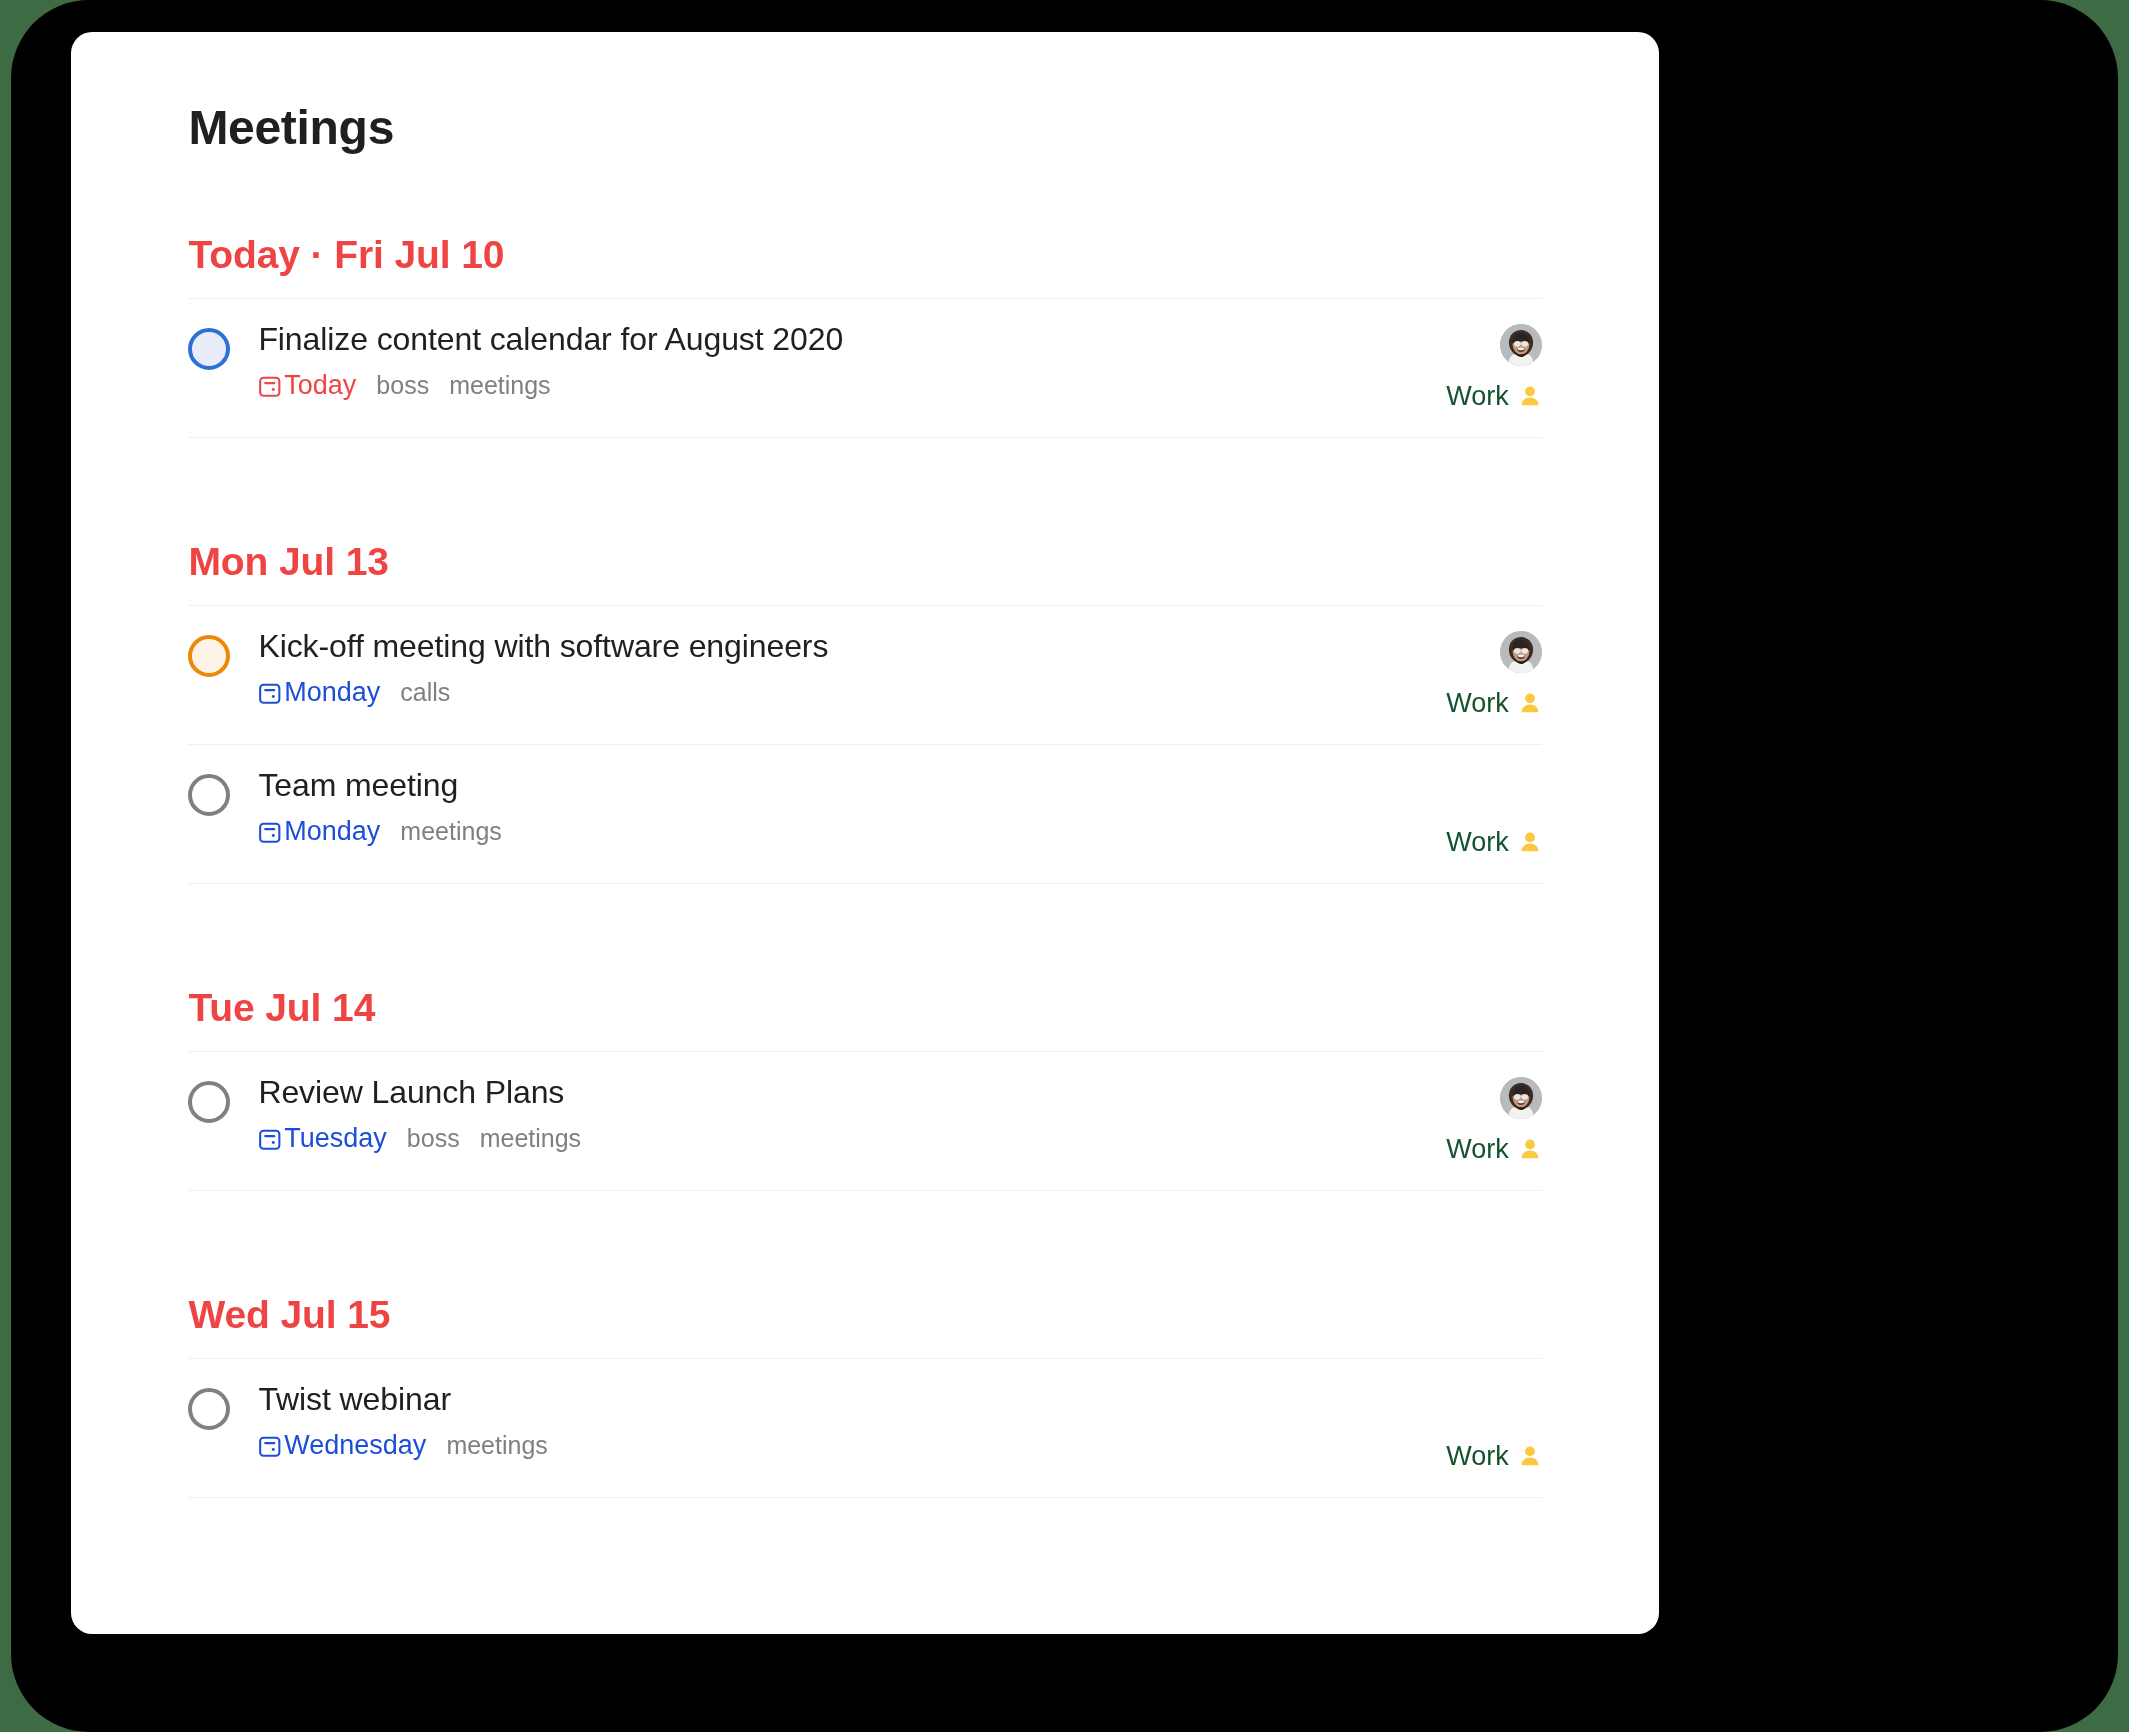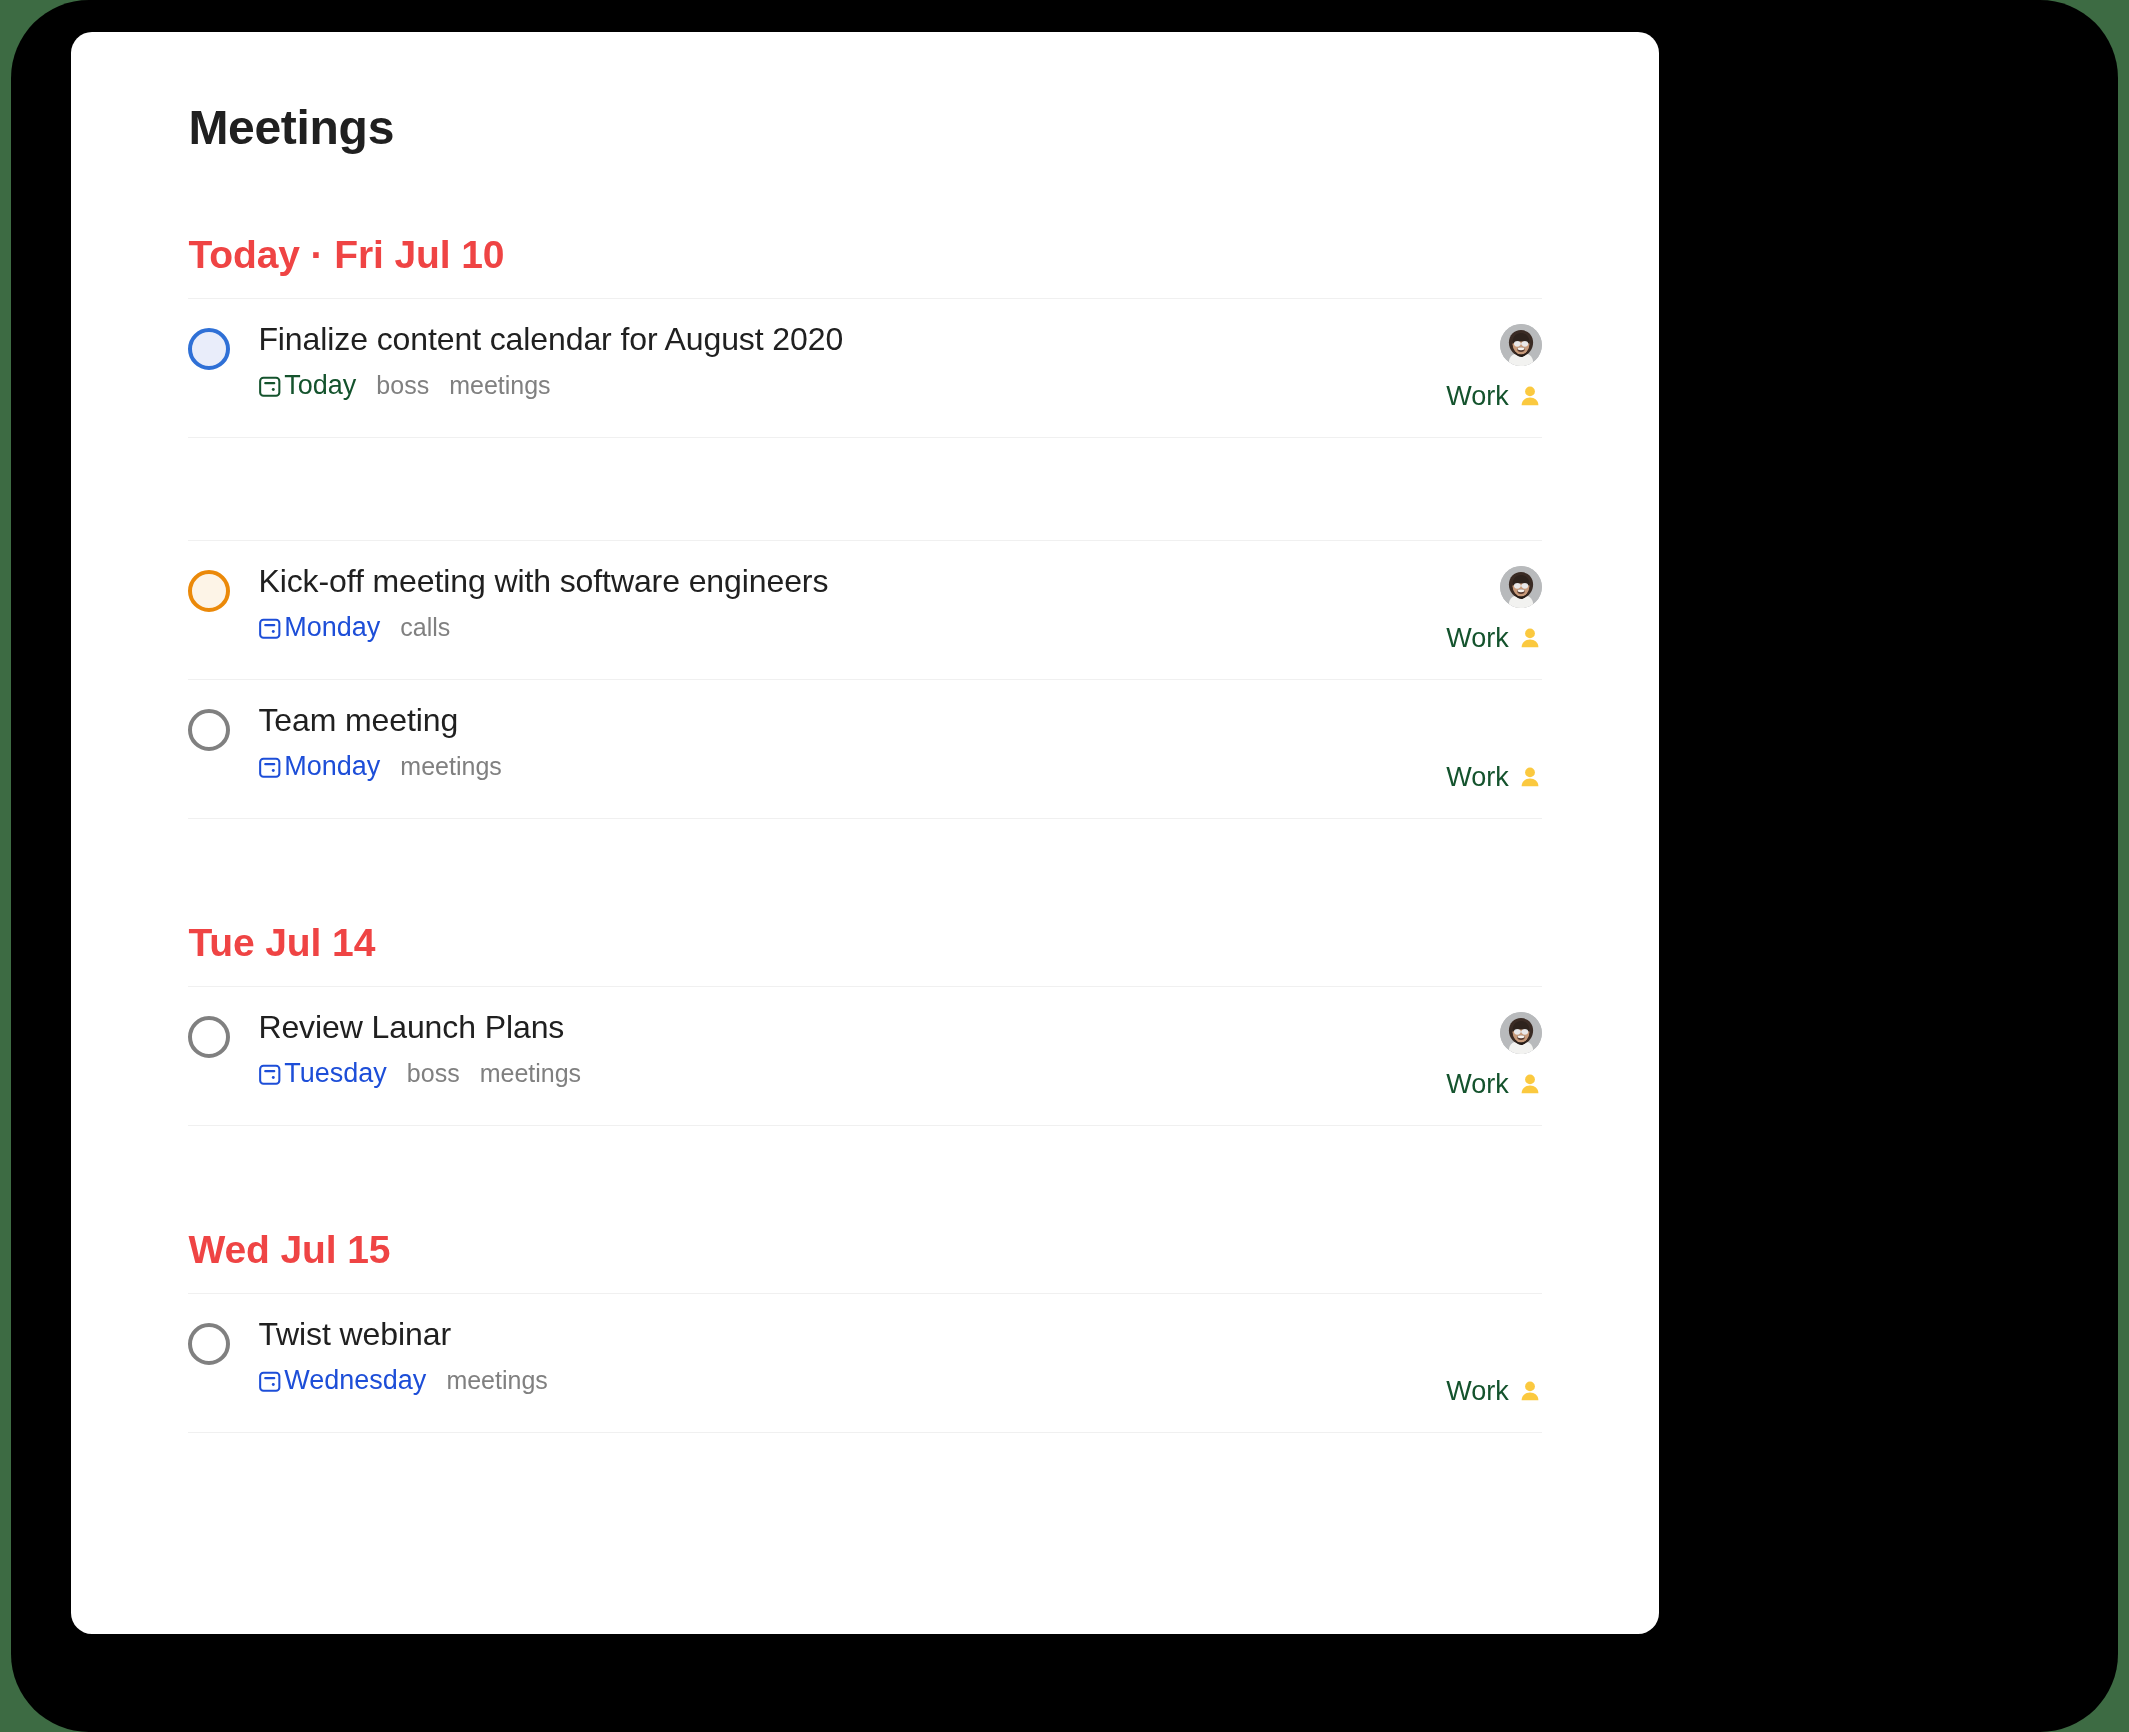--- a/index.html
+++ b/index.html
@@ -125,21 +125,21 @@
     line-height: 1;
   }
 
   .due {
     display: inline-flex;
     align-items: center;
     font-size: 27px;
     white-space: nowrap;
     cursor: pointer;
   }
-  .due.green  { color: #14532d; }
+  .due.green  { color: #ef4444; }
   .due.purple { color: #1d4ed8; }
 
   .cal-icon {
     width: 23.5px;
     height: 23.5px;
     margin-right: 2.4px;
     flex: 0 0 23.5px;
     display: inline-block;
     position: relative;
     top: 0.8px;
@@ -260,20 +260,21 @@
           </svg>
         </span>
       </span>
     </div>
 
   </div>
 </div>
   </div>
 
   <div class="day-section gap">
+    <div class="day-header">Mon Jul 13</div>
     <div class="rows">
   <div class="task-row">
 
     <div class="checkbox-cell">
       <span class="checkbox p-orange"></span>
     </div>
 
     <div class="task-main">
       <div class="task-title">Kick-off meeting with software engineers</div>
       <div class="task-meta">

